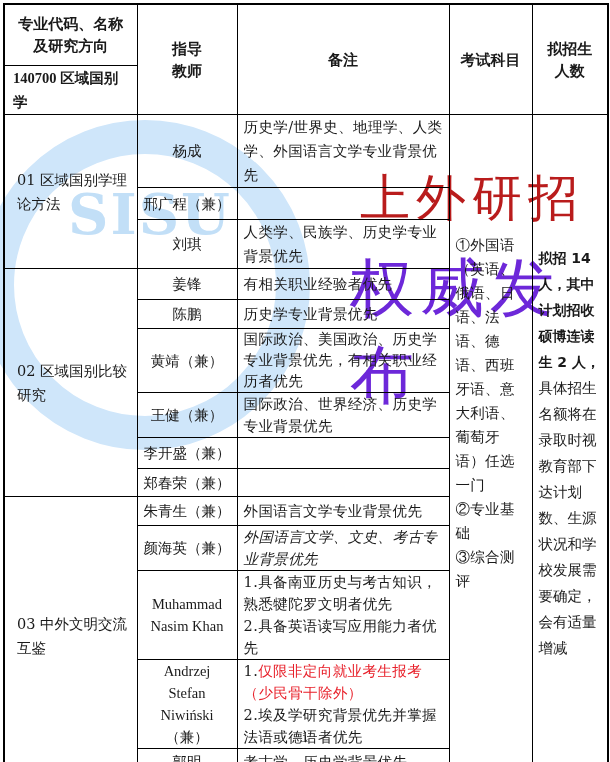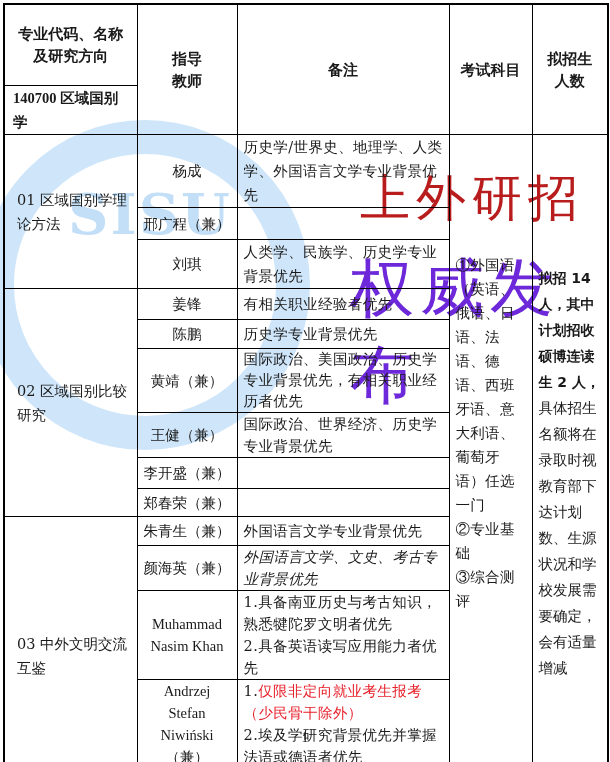--- a/index.html
+++ b/index.html
@@ -51,21 +51,21 @@
 <table>
   <colgroup>
     <col style="width:133px">
     <col style="width:100px">
     <col style="width:212px">
     <col style="width:83px">
     <col style="width:76px">
   </colgroup>
   <tbody>
       <tr style="height:52px">
-    <th style="line-height:22px;padding:18px 10px;">
+    <th style="line-height:22px;padding:8px 10px;">
       <span>专业代码、名称及研究方向</span>
     </th>
     <th rowspan="2" style="line-height:22px;padding:0 28px;">
       <span>指导教师</span>
     </th>
     <th rowspan="2">
       <span>备注</span>
     </th>
     <th rowspan="2" style="padding:0 2px;">
       <span>考试科目</span>

